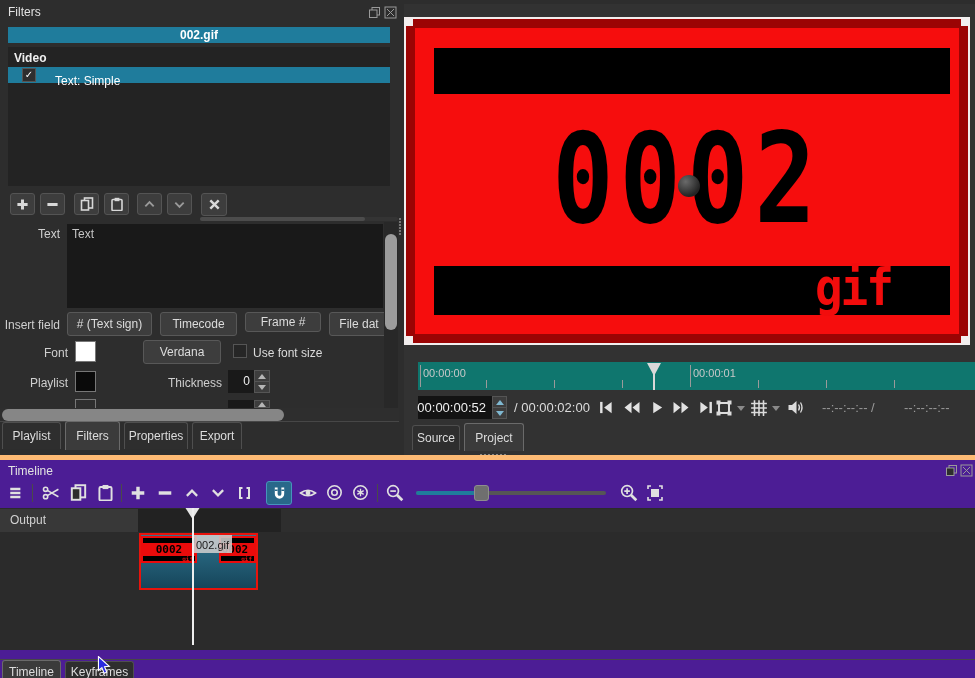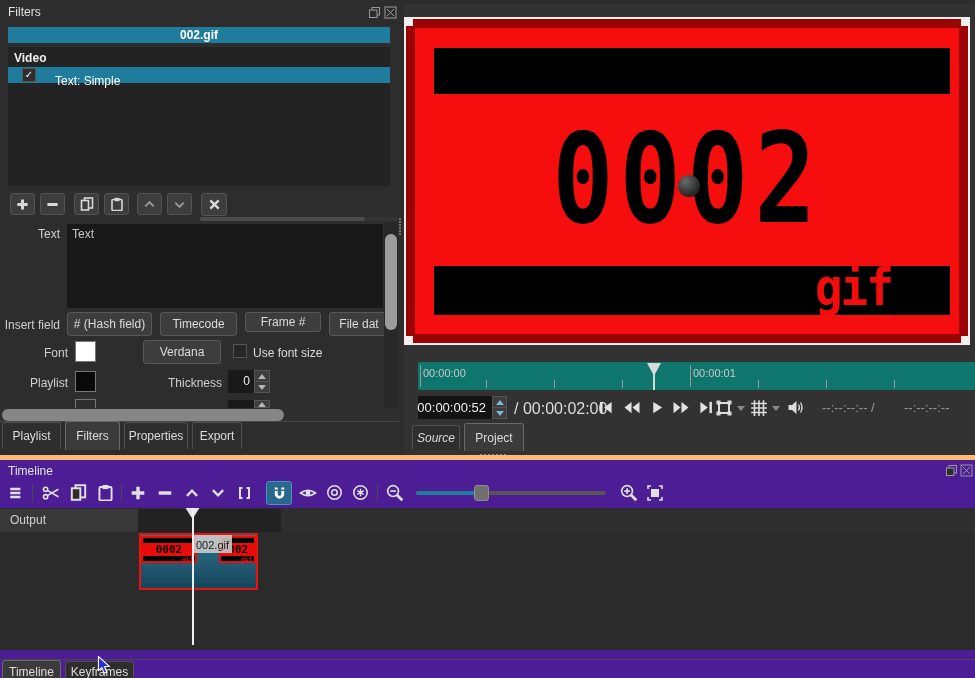--- a/index.html
+++ b/index.html
@@ -119,21 +119,21 @@
       <div style="width:165px;height:4px;background:#4c4c4c;border-radius:2px;"></div>
     </div>
 
     <span class="abs lbl" style="left:0;top:227px;width:60px;">Text</span>
     <div class="abs" style="left:67px;top:224px;width:316px;height:84px;background:#191919;">
       <span style="position:absolute;left:5px;top:3px;font-size:12px;color:#c4c4c4;">Text</span>
     </div>
 
     <span class="abs lbl" style="left:0;top:318px;width:60px;">Insert field</span>
     <div class="abs pushbtn flex" style="left:67px;top:312px;width:85px;height:24px;">
-      <span># (Hash field)</span>
+      <span># (Text sign)</span>
       </div>
     <div class="abs pushbtn flex" style="left:160px;top:312px;width:77px;height:24px;">
       <span>Timecode</span>
       </div>
     <div class="abs pushbtn flex" style="left:245px;top:312px;width:76px;height:20px;">
       <span>Frame #</span>
       </div>
     <div class="abs pushbtn flex" style="left:329px;top:312px;width:60px;height:24px;overflow:hidden;">
       <span>File dat</span>
       </div>
@@ -243,21 +243,21 @@
     <div class="abs" style="left:0;top:389px;width:571px;height:30px;">
       <div class="abs" style="left:14px;top:3px;width:74px;height:23px;background:#131313;">
         <span style="position:absolute;right:6px;top:4px;font-size:13px;color:#efefef;">00:00:00:52</span>
       </div>
       <div class="abs spinbtn flex" style="left:88px;top:3px;width:15px;height:12px;">
           <span class="tri-up" style="border-bottom-color:#7fb8d1;"></span>
         </div>
       <div class="abs spinbtn flex" style="left:88px;top:14px;width:15px;height:12px;">
           <span class="tri-down" style="border-top-color:#7fb8d1;"></span>
         </div>
-      <span class="abs" style="left:110px;top:7px;font-size:16px;color:#dcdcdc;">/ 00:00:02:00</span>
+      <span class="abs" style="left:110px;top:7px;font-size:13px;color:#dcdcdc;">/ 00:00:02:00</span>
 
       <span class="abs" style="left:194px;top:7px;color:#e2e2e2;">
         <svg width="16" height="15" viewBox="0 0 16 16">
             <path d="M3 2 V14" stroke="currentColor" stroke-width="2.6"></path>
             <path d="M14 2 L6 8 L14 14 Z" fill="currentColor"></path>
           </svg>
         </span>
       <span class="abs" style="left:219px;top:7px;color:#e2e2e2;">
         <svg width="18" height="15" viewBox="0 0 18 16">
             <path d="M8.5 2 L1 8 L8.5 14 Z M17 2 L9.5 8 L17 14 Z" fill="currentColor"></path>
@@ -300,21 +300,21 @@
         <svg width="19" height="17" viewBox="0 0 19 17">
             <path d="M1.5 6 H5 L9.5 2 V15 L5 11 H1.5 Z" fill="currentColor"></path>
             <path d="M11.5 5.5 Q13.5 8.5 11.5 11.5 M13.5 3.5 Q16.5 8.5 13.5 13.5" fill="none" stroke="currentColor" stroke-width="1.3"></path>
           </svg>
         </span>
 
       <span class="abs" style="left:418px;top:7px;font-size:13px;color:#9a9a9a;">--:--:--:-- /</span>
       <span class="abs" style="left:500px;top:7px;font-size:13px;color:#9a9a9a;">--:--:--:--</span>
     </div>
 
-    <div class="abs tab flex" style="left:8px;top:421px;width:48px;height:25px;font-style:italic;">
+    <div class="abs tab flex" style="left:8px;top:421px;width:48px;height:25px;">
       <span>Source</span>
       </div>
     <div class="abs tab active flex" style="left:60px;top:419px;width:60px;height:28px;">
       <span>Project</span>
       </div>
     <div class="abs focusdots" style="left:76px;top:448px;width:26px;height:2px;"></div>
   </div>
 
   <div class="abs" style="left:0;top:455px;width:975px;height:223px;background:#4c1d95;border-top:5px solid #fdba74;">
     <span class="abs panel-title" style="left:8px;top:4px;">Timeline</span>

